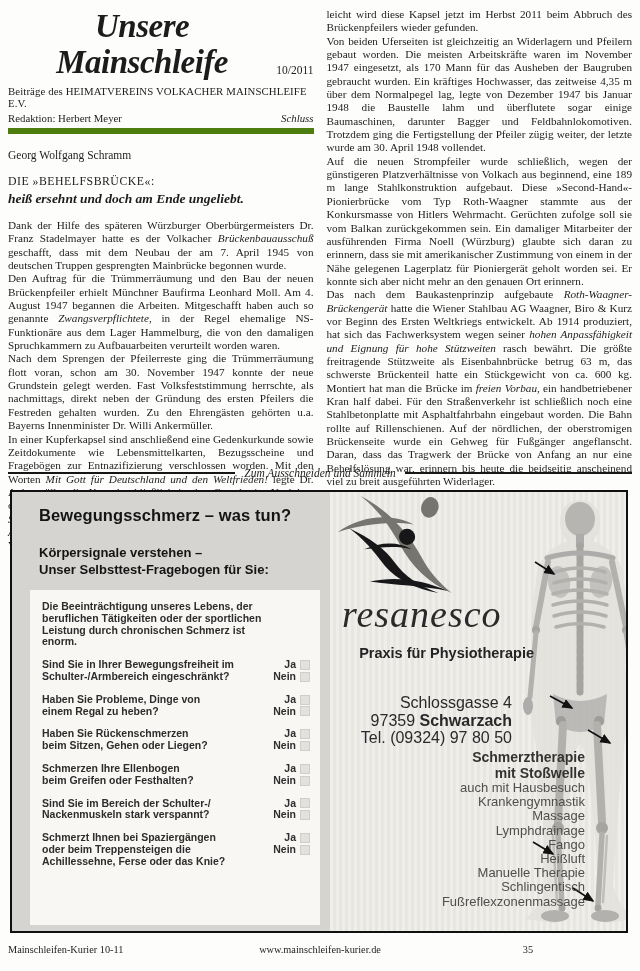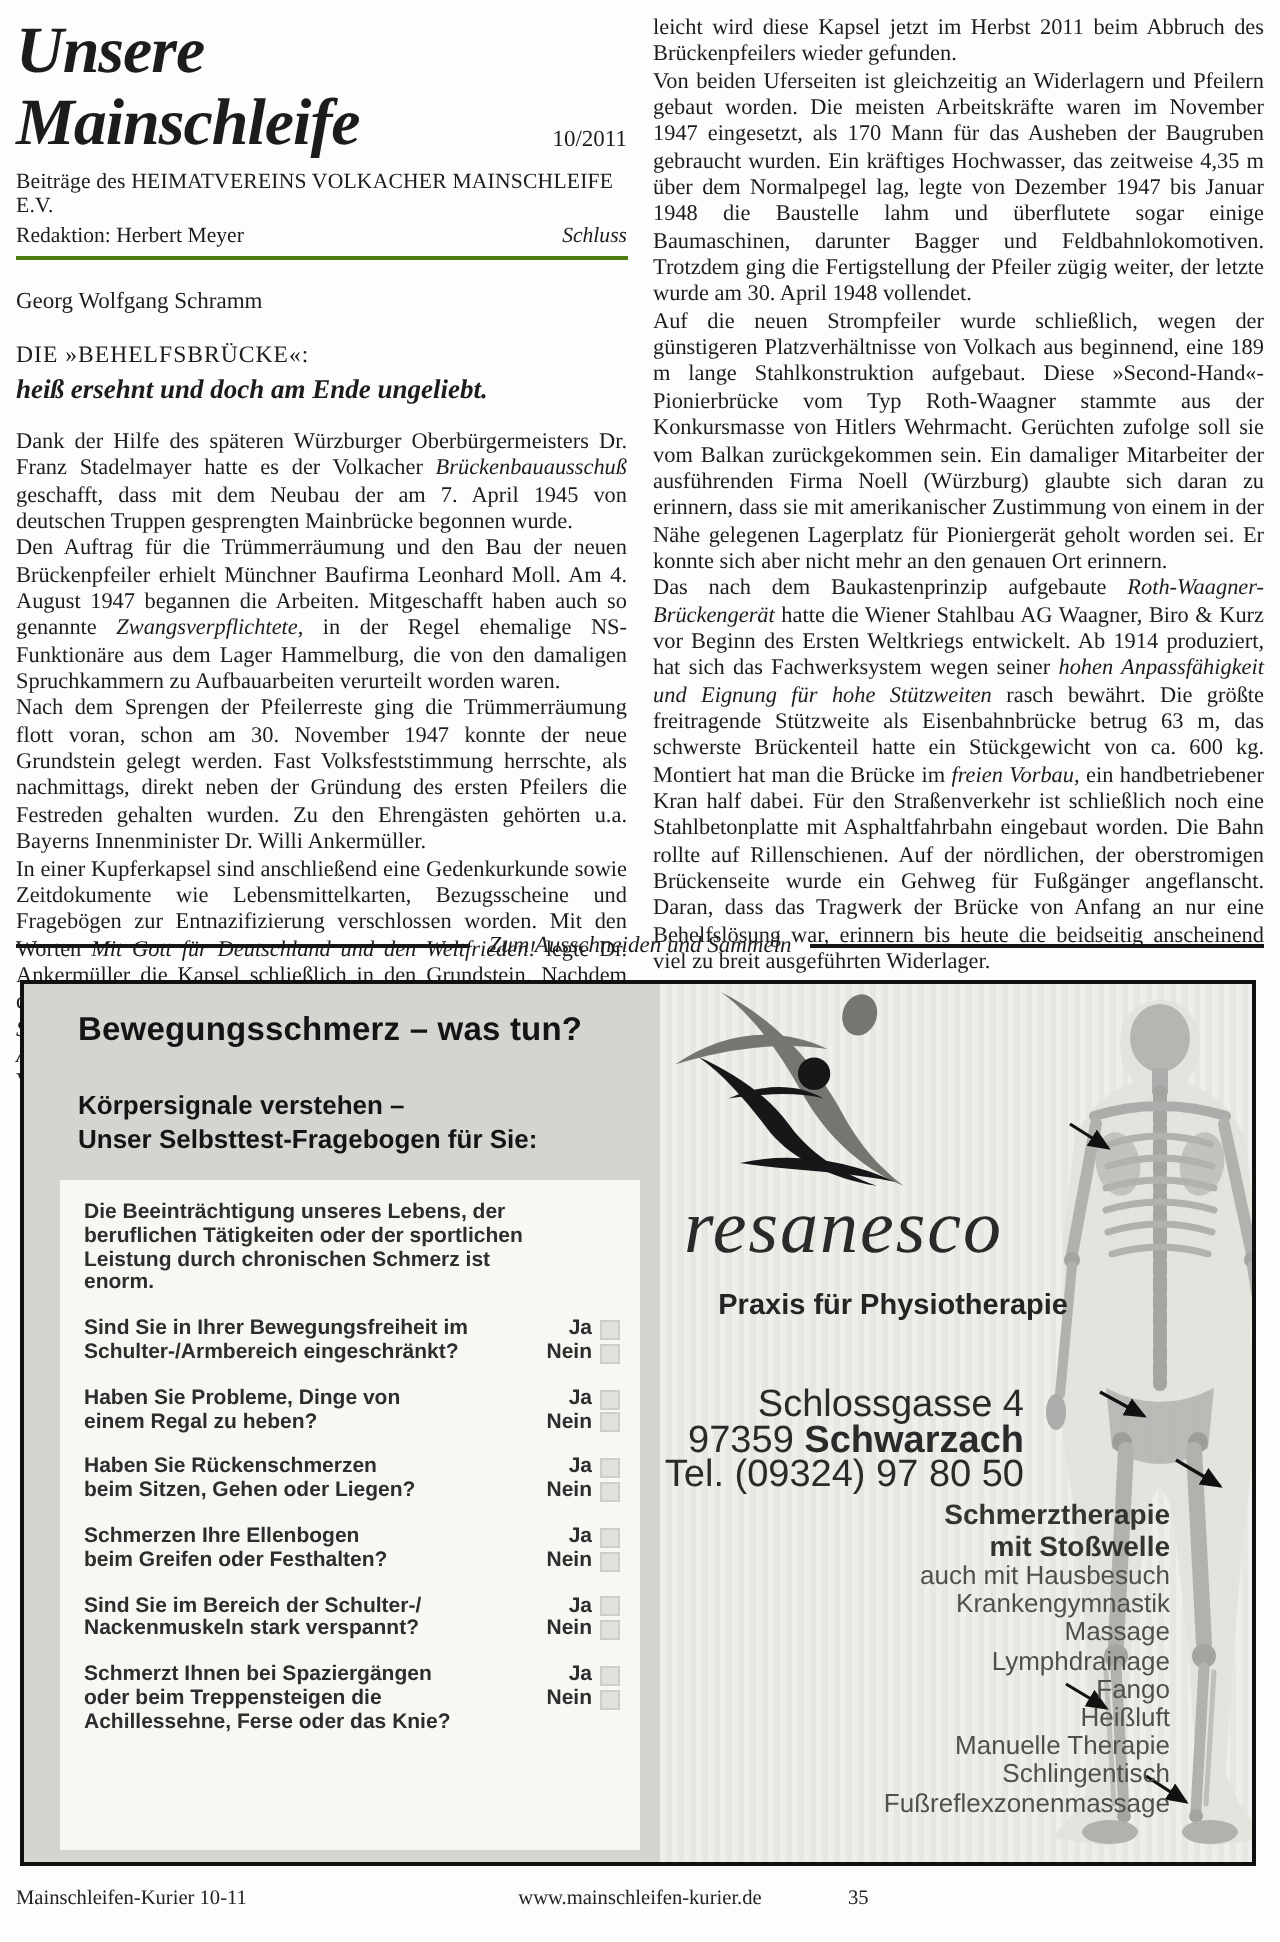--- a/index.html
+++ b/index.html
@@ -6,25 +6,25 @@
   body{
     width:640px;height:971px;position:relative;overflow:hidden;
     background:#fdfdfb;color:#1c1c1c;
     font-family:"Liberation Serif",serif;
   }
   .it{font-style:italic;}
   
   .article-area{position:absolute;top:0;left:8px;width:624px;display:flex;gap:13px;}
   .col{width:306px;}
   .col-right{padding-top:8px;}
-  .masthead-titlerow{display:flex;align-items:flex-end;justify-content:space-between;padding-top:8px;}
+  .masthead-titlerow{display:flex;align-items:flex-end;justify-content:space-between;padding-top:8px;text-align:center;}
   .masthead-title{font-style:italic;font-weight:600;font-size:33px;letter-spacing:-0.5px;line-height:36px;}
   .masthead-issue{font-size:11.5px;padding-bottom:4px;}
   .masthead-sub{font-size:10.8px;margin-top:5px;letter-spacing:0.1px;}
-  .masthead-editorrow{display:flex;justify-content:space-between;font-size:10.8px;margin-top:3px;padding-bottom:4px;border-bottom:2px solid #4d7c0f;}
+  .masthead-editorrow{display:flex;justify-content:space-between;font-size:10.8px;margin-top:3px;padding-bottom:4px;border-bottom:6px solid #4d7c0f;}
   .end-marker{font-style:italic;}
   .byline{margin-top:15px;font-size:11.5px;}
   .head-caps{margin-top:13px;font-size:11.8px;letter-spacing:0.5px;}
   .head-italic{font-style:italic;font-weight:bold;font-size:13.5px;margin-top:2px;margin-bottom:12px;}
   .article p{margin:0;font-size:11.2px;line-height:13.35px;text-align:justify;hyphens:auto;}
   
   .cut-divider{position:absolute;top:467px;left:8px;width:624px;display:flex;align-items:center;gap:9px;}
   .cut-line{flex:1;height:2px;background:#161616;}
   .cut-label{font-style:italic;font-size:11.5px;white-space:nowrap;}
   
@@ -41,30 +41,30 @@
   .q-ans-row{display:flex;justify-content:flex-end;align-items:center;gap:4px;height:11.8px;}
   .q-box{width:8px;height:8px;background:#e2e1dd;border:1px solid #cfcec9;flex:none;}
   .ad-left-footer{background:#cac9c5;padding:9px 12px 9px 27px;font-size:12px;font-weight:bold;line-height:14.6px;color:#1a1a1a;}
   .ad-right{flex:1;position:relative;overflow:hidden;font-family:"Liberation Sans",sans-serif;
     background:repeating-linear-gradient(90deg,#efeeea 0px,#efeeea 3px,#e7e6e1 3px,#e7e6e1 6px);}
   .logo-svg{position:absolute;left:2px;top:2px;}
   .skeleton-svg{position:absolute;right:0;top:0;}
   .brand{position:absolute;left:12px;top:100px;font-family:"Liberation Serif",serif;font-style:italic;font-size:38px;color:#2a2a2a;letter-spacing:1px;}
   .practice-name{position:absolute;left:0;top:152px;width:204px;text-align:right;font-size:14.5px;line-height:19px;color:#242424;}
   .practice-name .l1{font-weight:bold;}
-  .practice-address{position:absolute;left:0;top:202px;width:182px;text-align:right;font-size:19px;line-height:17.5px;color:#2a2a2a;}
+  .practice-address{position:absolute;left:0;top:202px;width:182px;text-align:right;font-size:16px;line-height:17.5px;color:#2a2a2a;}
   .practice-address .b{font-weight:bold;}
   .services{position:absolute;left:17px;top:258px;width:238px;text-align:right;color:#4f4f4d;}
   .svc-bold{font-size:14px;font-weight:bold;line-height:15.5px;color:#333331;}
   .svc{font-size:13px;line-height:14.2px;}
   
   .page-footer{position:absolute;left:8px;top:944px;width:624px;display:flex;font-size:10.3px;color:#222;}
   .pf-left{flex:1;text-align:left;}
   .pf-center{flex:1;text-align:center;}
-  .pf-right{flex:1;text-align:left;}
+  .pf-right{flex:1;text-align:center;}
 </style>
 </head>
 <body>
 
 <div class="article-area">
   <div class="col col-left">
     <div class="masthead">
       <div class="masthead-titlerow">
         <span class="masthead-title">Unsere Mainschleife</span>
         <span class="masthead-issue">10/2011</span>

